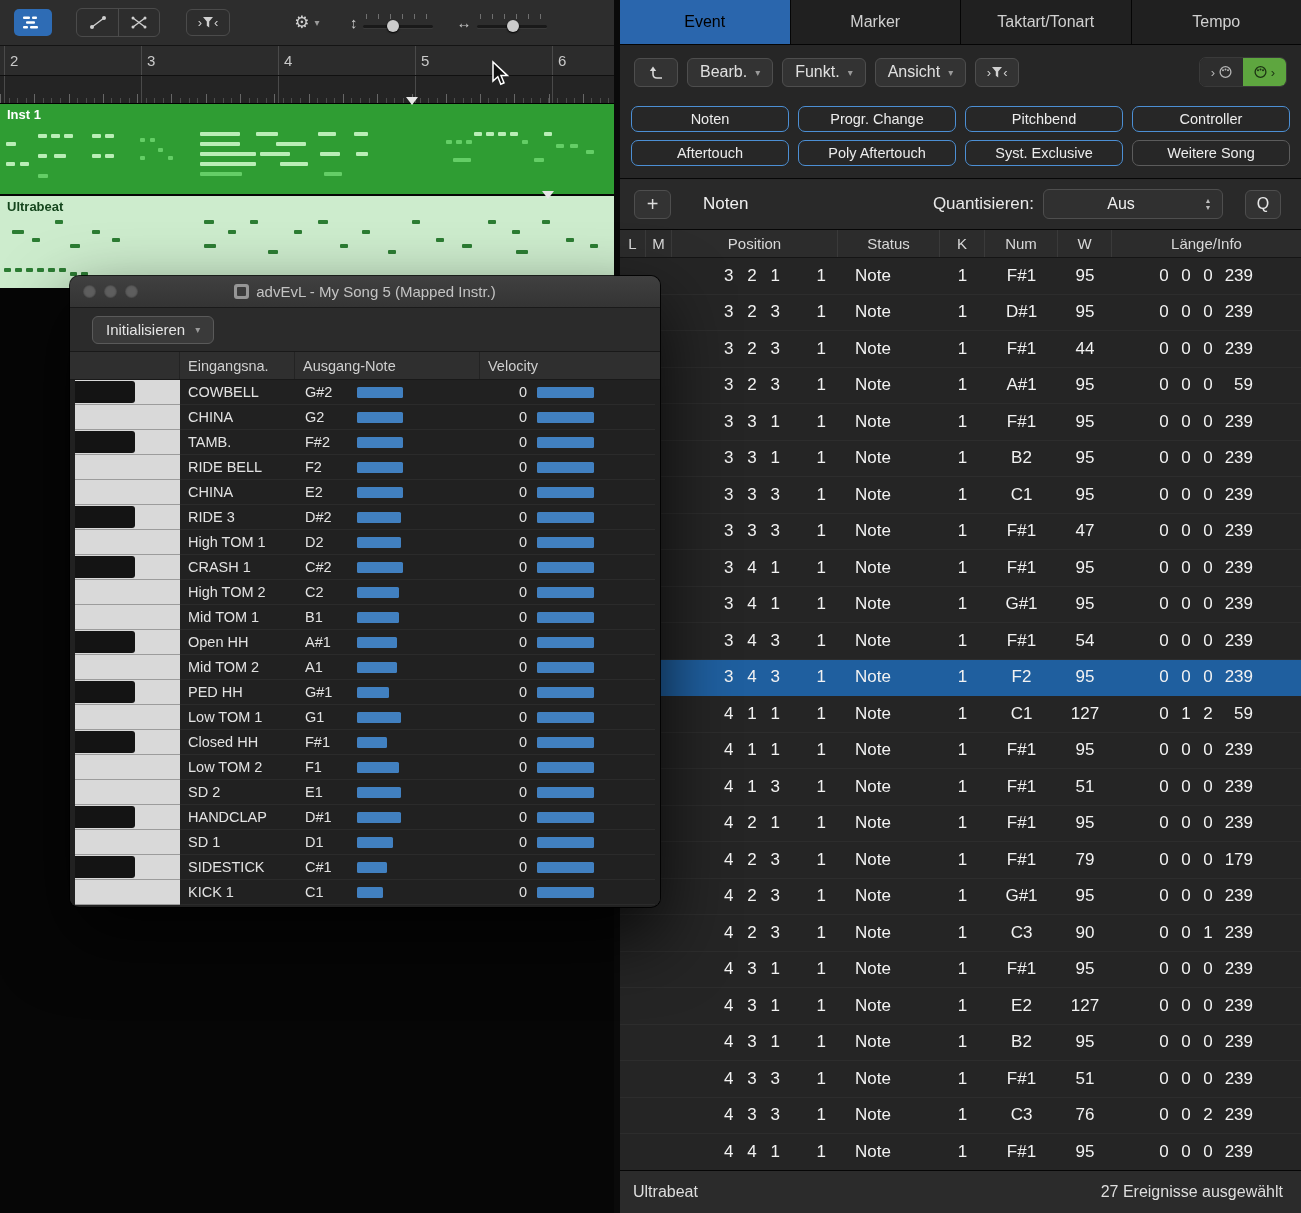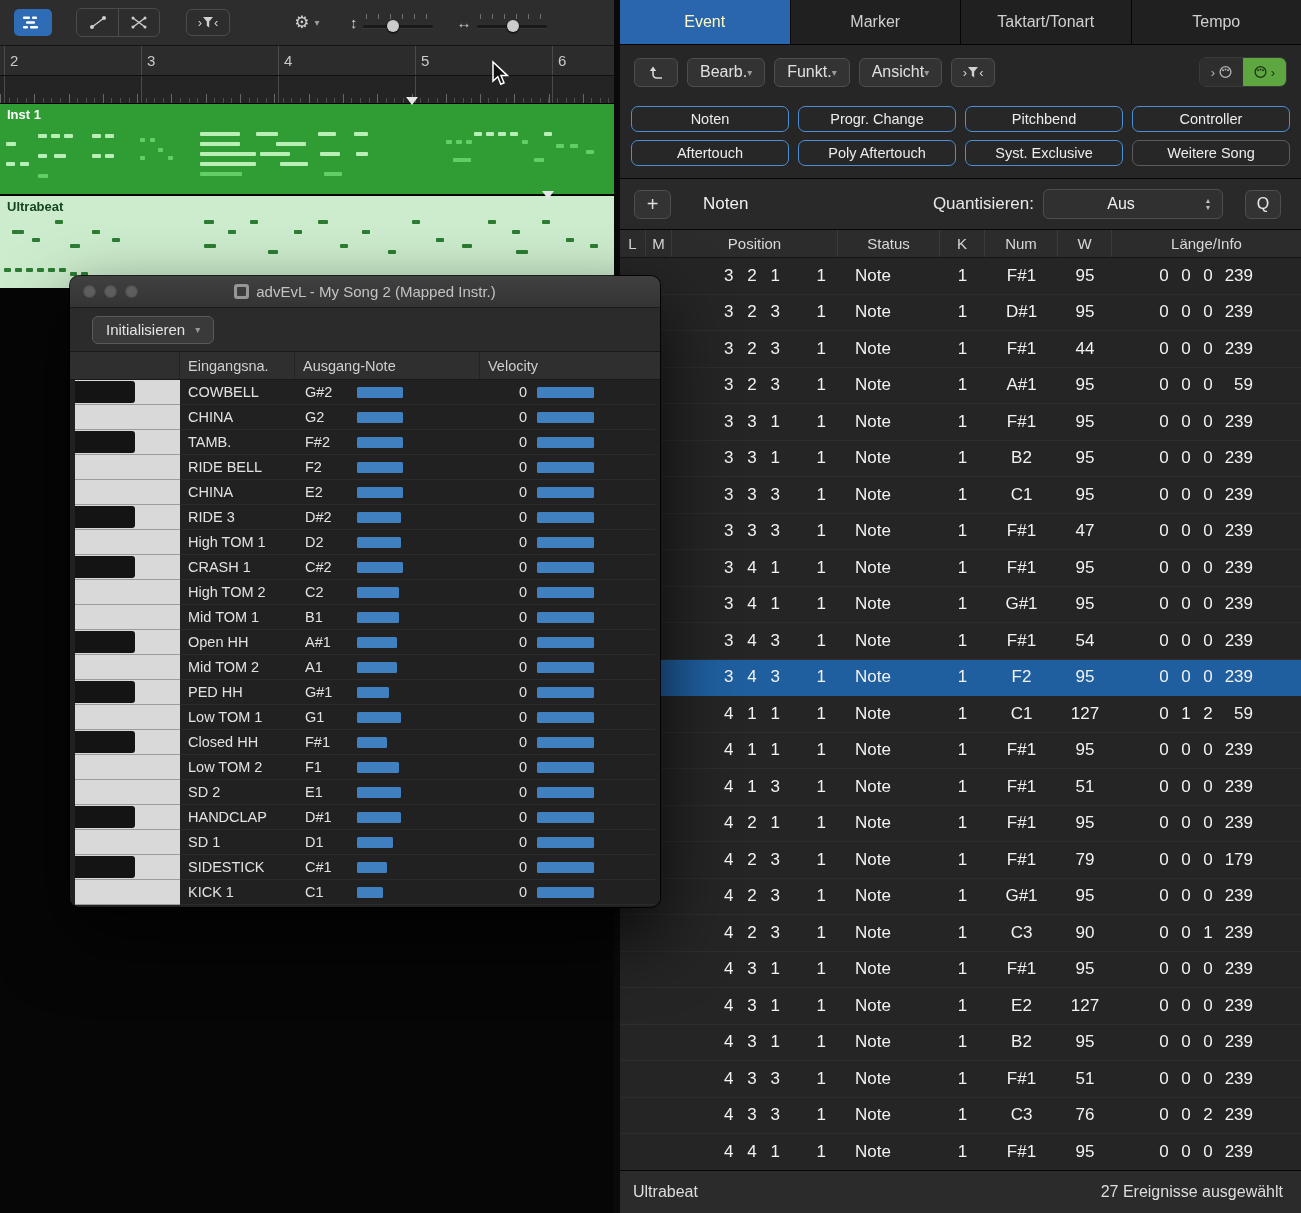--- a/index.html
+++ b/index.html
@@ -39,23 +39,23 @@
   .inst .nt.s1{background:#64ce66}
   .ultra .nt{background:#2c7d33;height:4px}
   .marker{position:absolute;width:0;height:0;border:6px solid transparent;border-top:8px solid #e6e6e6;z-index:3}
   .divider{position:absolute;left:614px;top:0;width:6px;height:1213px;background:#0a0a0a}
 
   
   .right-pane{position:absolute;left:620px;top:0;width:681px;height:1213px;background:#262626;display:flex;flex-direction:column}
   .tabs{height:45px;display:flex;background:#202020;border-bottom:1px solid #050505}
   .tab{flex:1;display:flex;align-items:center;justify-content:center;font-size:16px;color:#d0d0d0;border-right:1px solid #050505}
   .tab:last-child{border-right:none}
-  .tab.on{background:#2a66ad;color:#fef9c3}
+  .tab.on{background:#2a66ad;color:#000000}
   .etoolbar{height:54px;display:flex;align-items:center;gap:9px;padding:0 14px;background:#262626}
-  .tbtn{height:29px;border:1px solid #4e4e4e;border-radius:6px;background:#333;color:#e0e0e0;font-size:16px;display:flex;align-items:center;padding:0 12px}
+  .tbtn{height:29px;border:1px solid #4e4e4e;border-radius:6px;background:#333;color:#e0e0e0;font-size:16px;display:flex;align-items:center;gap:8px;padding:0 12px}
   .iconbtn{width:44px;justify-content:center;padding:0}
   .funnel{display:flex;align-items:center;gap:1px;color:#d0d0d0;font-size:13px}
   .midi-seg{margin-left:auto;display:flex;border-radius:7px;overflow:hidden;border:1px solid #3a3a3a}
   .mseg{width:43px;height:28px;display:flex;align-items:center;justify-content:center;gap:2px;background:#2e2e2e;color:#b5b5b5;font-size:13px}
   .mseg.green{background:#5ea63f;color:#1c3413}
   .filters{display:grid;grid-template-columns:repeat(4,1fr);gap:8px 9px;padding:7px 11px 12px;background:#262626;border-bottom:1px solid #070707}
   .fbtn{height:26px;border:1.5px solid #4c8fd4;border-radius:7px;background:#272727;color:#ececec;font-size:14.5px;display:flex;align-items:center;justify-content:center;white-space:nowrap;overflow:hidden}
   .fbtn.off{border-color:#5c5c5c}
   .addrow{height:51px;display:flex;align-items:center;padding:0 20px 0 14px;background:#292929;border-bottom:1px solid #070707}
   .plusbtn{width:37px;height:29px;border:1px solid #4e4e4e;border-radius:6px;background:#333;color:#ddd;font-size:20px;display:flex;align-items:center;justify-content:center}
@@ -837,21 +837,21 @@
 
   <div class="fwin">
     <div class="titlebar">
       <div class="lights">
         <span class="light"></span>
         <span class="light"></span>
         <span class="light"></span>
       </div>
       <div class="title">
         <span class="doc-icon"></span>
-        <span>advEvL - My Song 2 (Mapped Instr.)</span>
+        <span>advEvL - My Song 5 (Mapped Instr.)</span>
       </div>
     </div>
     <div class="initrow">
       <button class="initbtn">
         <span>Initialisieren</span>
         <span class="chev">▾</span>
       </button>
     </div>
     <div class="mhead" id="mhead">
         <div class="mh" style="width:105px"></div>

